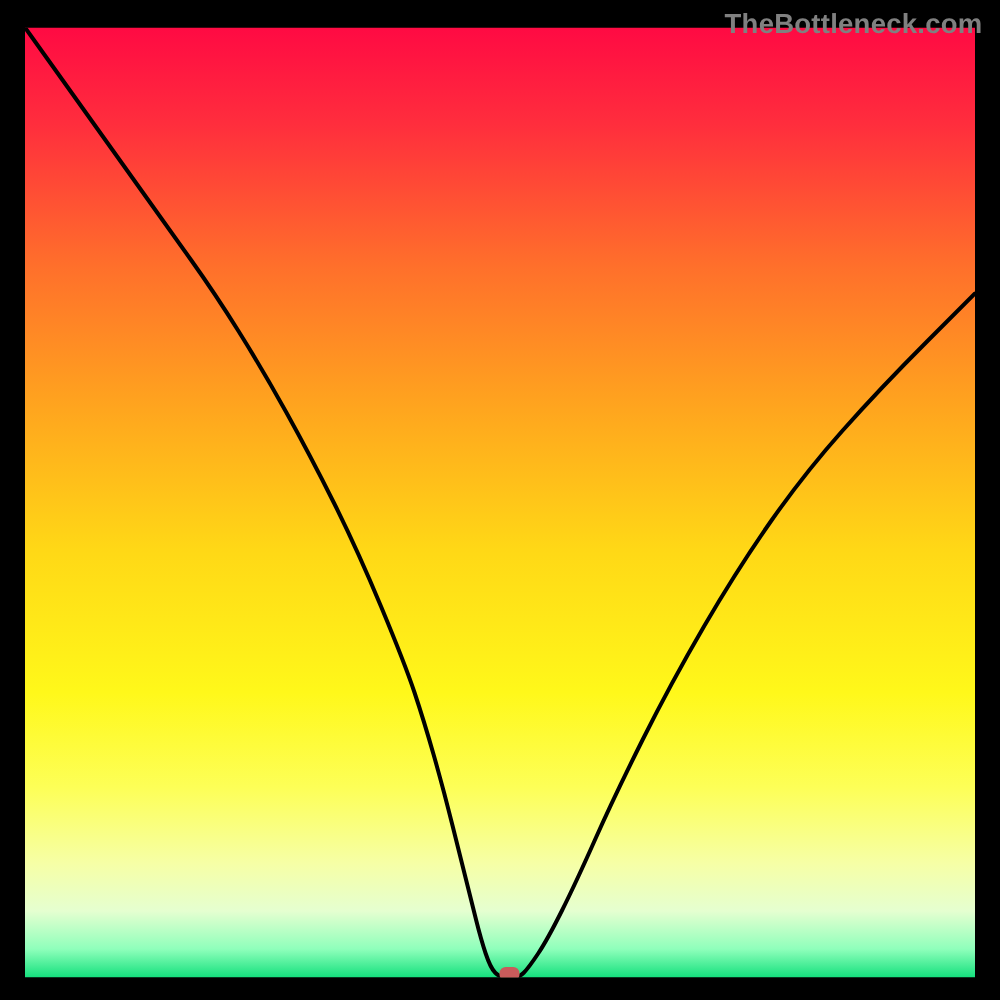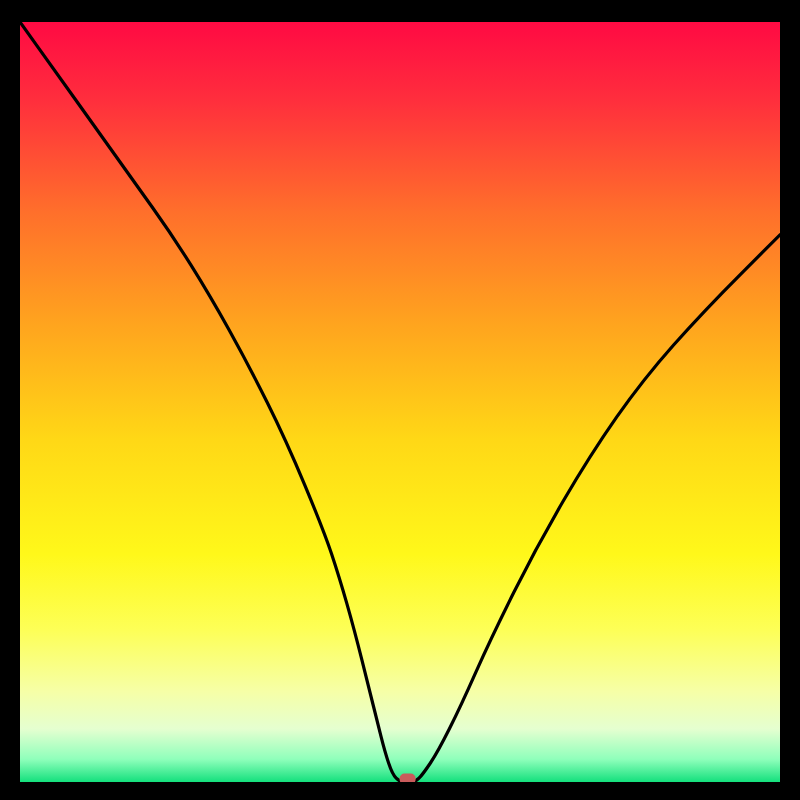--- a/index.html
+++ b/index.html
@@ -37,20 +37,21 @@
   svg {
     display: block;
     width: 760px;
     height: 760px;
   }
 </style>
 </head>
 <body>
 
 <div class="outer">
+  <div class="watermark">TheBottleneck.com</div>
 
   <div class="plot-wrap">
     <svg id="chart-svg" viewBox="0 0 760 760" preserveAspectRatio="none">
       <defs>
         <linearGradient id="bg-grad" x1="0" y1="0" x2="0" y2="1">
             <stop offset="0.00%" stop-color="#ff0a43"></stop>
             <stop offset="10.00%" stop-color="#ff2d3d"></stop>
             <stop offset="25.00%" stop-color="#ff6f2b"></stop>
             <stop offset="40.00%" stop-color="#ffa51e"></stop>
             <stop offset="55.00%" stop-color="#ffd816"></stop>

